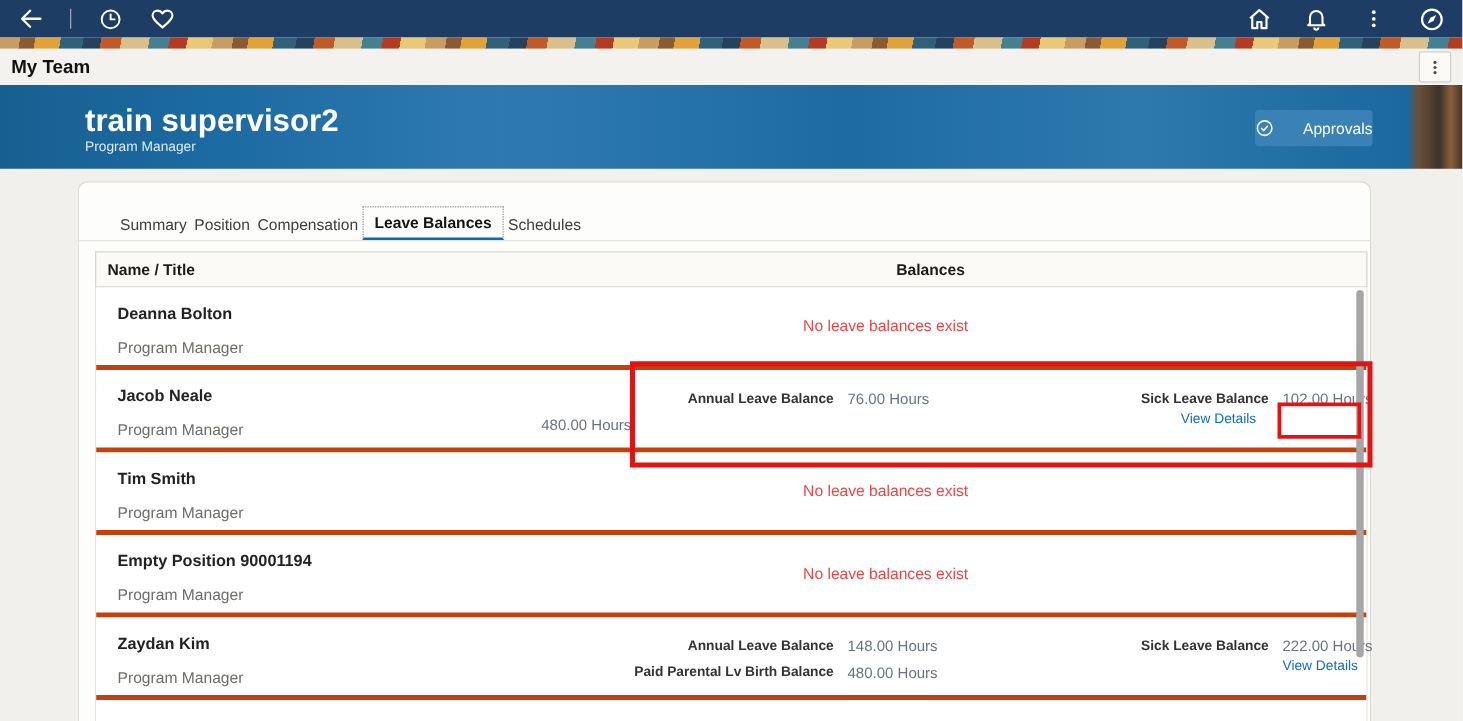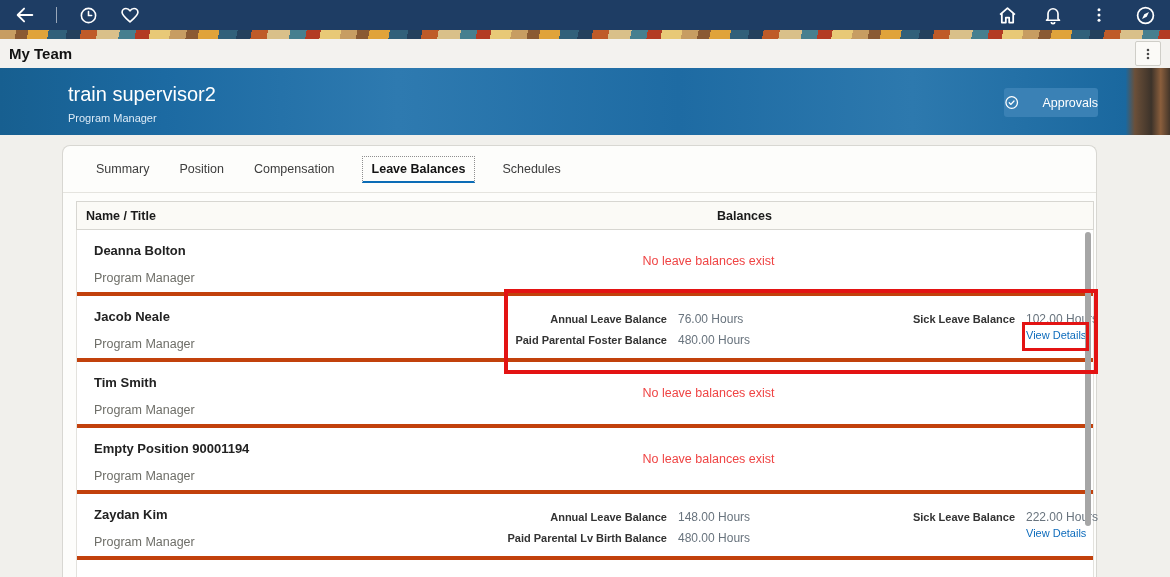--- a/index.html
+++ b/index.html
@@ -25,31 +25,31 @@
   .page-header { position:absolute; left:0; top:39px; width:1170px; height:29px; background:#f3f2ef;
                  display:flex; align-items:center; justify-content:space-between; padding:0 9px; }
   .page-title { font-size:15px; font-weight:bold; color:#121212; }
   .header-kebab { width:26px; height:25px; border:1px solid #cfcec8; border-radius:2px; background:#fbfaf7;
                   display:flex; align-items:center; justify-content:center; cursor:pointer; }
 
   
   .banner { position:absolute; left:0; top:68px; width:1170px; height:67px;
     background:linear-gradient(90deg,#175f90 0%,#1c6aa2 14%,#2e7ab0 34%,#1e6ba3 58%,#2d79ae 78%,#1a689f 96.2%,
       #6b4f38 97%,#3d332a 98.4%,#8a5e3c 99.2%,#44362a 100%); }
-  .banner-name { position:absolute; left:68px; top:15px; font-size:20px; font-weight:normal; color:#ffffff; }
+  .banner-name { position:absolute; left:68px; top:15px; font-size:25px; font-weight:bold; color:#ffffff; }
   .banner-role { position:absolute; left:68px; top:44px; font-size:11px; color:#dcebf7; }
   .approvals-btn { position:absolute; left:1004px; top:20px; width:94px; height:29px; border:none; border-radius:3px;
     background:#3a81b5; color:#fff; font-size:12.5px; font-family:inherit;
     display:flex; align-items:center; justify-content:center; gap:23px; cursor:pointer; }
 
   
   .card { position:absolute; left:62px; top:145px; width:1035px; height:440px;
           background:#fdfdfb; border:1px solid #d8d7d2; border-bottom:none; border-radius:8px 8px 0 0; }
-  .tabs { position:absolute; left:0; top:0; width:100%; height:47px; display:flex; align-items:center;
-          gap:24px; padding-left:30px; border-bottom:1px solid #e5e4df; }
+  .tabs { position:absolute; left:0; top:0; width:100%; height:47px; display:flex; align-items:flex-end;
+          padding-left:30px; border-bottom:1px solid #e5e4df; }
   .tab { font-size:12.5px; color:#3d3d3d; padding:5px 3px; cursor:pointer; white-space:nowrap; }
   .tab.active { font-weight:bold; color:#141414; border:1px dotted #8f8f8f;
                 border-bottom:2px solid #0b6cb6; padding:5px 9px; }
 
   
   .table { position:absolute; left:13px; top:55px; width:1018px; }
   .thead { height:29px; background:#fbfaf6; border:1px solid #d7d6d1; display:flex; }
   .th-name { width:345px; padding-left:9px; display:flex; align-items:center;
              font-size:12.5px; font-weight:bold; color:#1b1b1b; }
   .th-bal { flex:1; display:flex; align-items:center; justify-content:center; padding-right:26px;
@@ -190,21 +190,20 @@
         <div class="name-cell">
           <span class="emp-name">Jacob Neale</span>
           <span class="emp-title">Program Manager</span>
         </div>
         <div class="bal-cell">
           <div class="bal-grid">
             <span class="bal-label">Annual Leave Balance</span>
             <span class="bal-value">76.00 Hours</span>
             <span class="bal-label">Sick Leave Balance</span>
             <span class="bal-value">102.00 Hours</span>
-            <span class="bal-label">Paid Parental Foster Balance</span>
             <span class="bal-value">480.00 Hours</span>
             <span></span>
             <span class="bal-value view-details">View Details</span>
           </div>
         </div>
       </div>
 
       <div class="row">
         <div class="name-cell">
           <span class="emp-name">Tim Smith</span>

